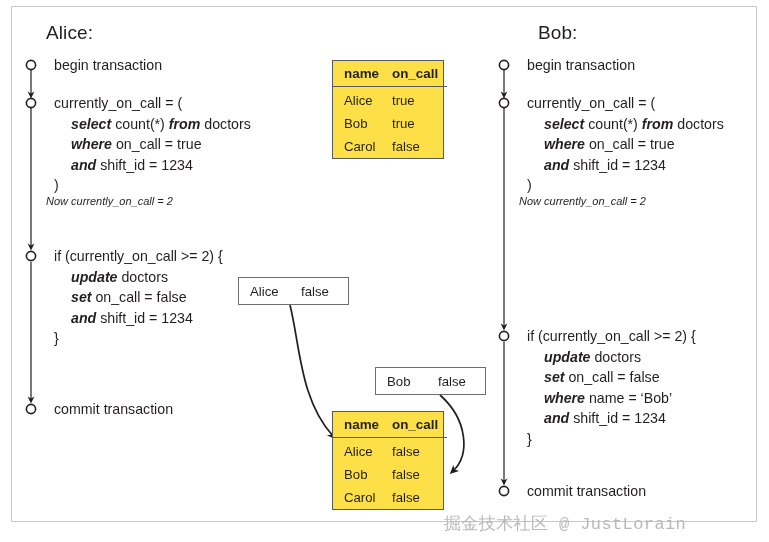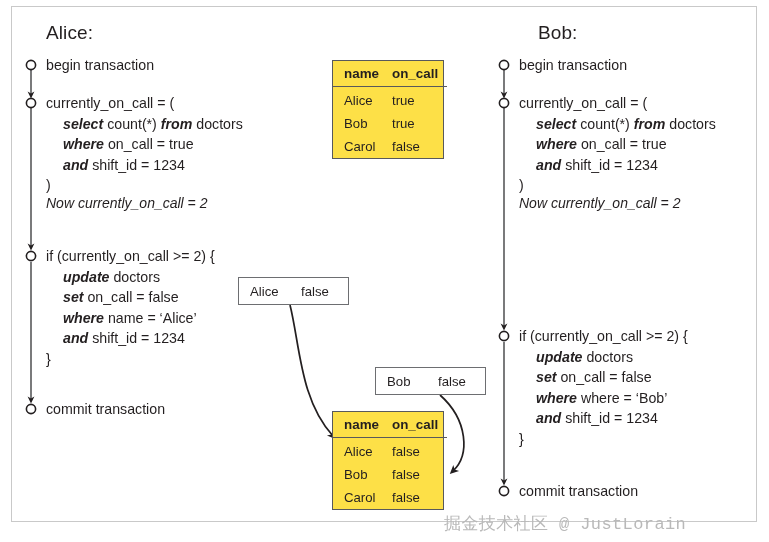--- a/index.html
+++ b/index.html
@@ -51,32 +51,33 @@
   
   .stmt {
     position: absolute;
     font-size: 14.2px;
     line-height: 20.5px;
     color: #231f20;
     white-space: nowrap;
   }
   .stmt .ln {
     display: block;
+    margin-left: 8px;
   }
   .stmt .ind {
     padding-left: 17px;
   }
   .kw {
     font-weight: bold;
     font-style: italic;
   }
   .note {
     position: absolute;
     font-style: italic;
-    font-size: 14px;
+    font-size: 11px;
     color: #231f20;
     white-space: nowrap;
   }
   
   .db-table {
     position: absolute;
     border: 1px solid #58595b;
     background: #fde047;
     box-sizing: border-box;
   }
@@ -191,21 +192,20 @@
     <span class="ln ind"><span class="kw">where </span><span>on_call = true</span></span>
     <span class="ln ind"><span class="kw">and </span><span>shift_id = 1234</span></span>
     <span class="ln"><span>)</span></span>
   </div>
   <div class="note" style="left:46px; top:195px;">Now currently_on_call = 2</div>
 
   <div class="stmt" style="left:46px; top:246px;">
     <span class="ln"><span>if (currently_on_call &gt;= 2) {</span></span>
     <span class="ln ind"><span class="kw">update </span><span>doctors</span></span>
     <span class="ln ind"><span class="kw">set </span><span>on_call = false</span></span>
-    <span class="ln ind"><span class="kw">where </span><span>name = ‘Alice’</span></span>
     <span class="ln ind"><span class="kw">and </span><span>shift_id = 1234</span></span>
     <span class="ln"><span>}</span></span>
   </div>
 
   <div class="stmt" style="left:46px; top:399px;">
     <span class="ln">commit transaction</span>
   </div>
 
   <div class="actor-title" style="left:538px; top:22px;">Bob:</div>
 
@@ -219,21 +219,21 @@
     <span class="ln ind"><span class="kw">where </span><span>on_call = true</span></span>
     <span class="ln ind"><span class="kw">and </span><span>shift_id = 1234</span></span>
     <span class="ln"><span>)</span></span>
   </div>
   <div class="note" style="left:519px; top:195px;">Now currently_on_call = 2</div>
 
   <div class="stmt" style="left:519px; top:326px;">
     <span class="ln"><span>if (currently_on_call &gt;= 2) {</span></span>
     <span class="ln ind"><span class="kw">update </span><span>doctors</span></span>
     <span class="ln ind"><span class="kw">set </span><span>on_call = false</span></span>
-    <span class="ln ind"><span class="kw">where </span><span>where = ‘Bob’</span></span>
+    <span class="ln ind"><span class="kw">where </span><span>name = ‘Bob’</span></span>
     <span class="ln ind"><span class="kw">and </span><span>shift_id = 1234</span></span>
     <span class="ln"><span>}</span></span>
   </div>
 
   <div class="stmt" style="left:519px; top:481px;">
     <span class="ln">commit transaction</span>
   </div>
 
   <div class="db-table" style="left:332px; top:60px; width:112px;">
     <table>

